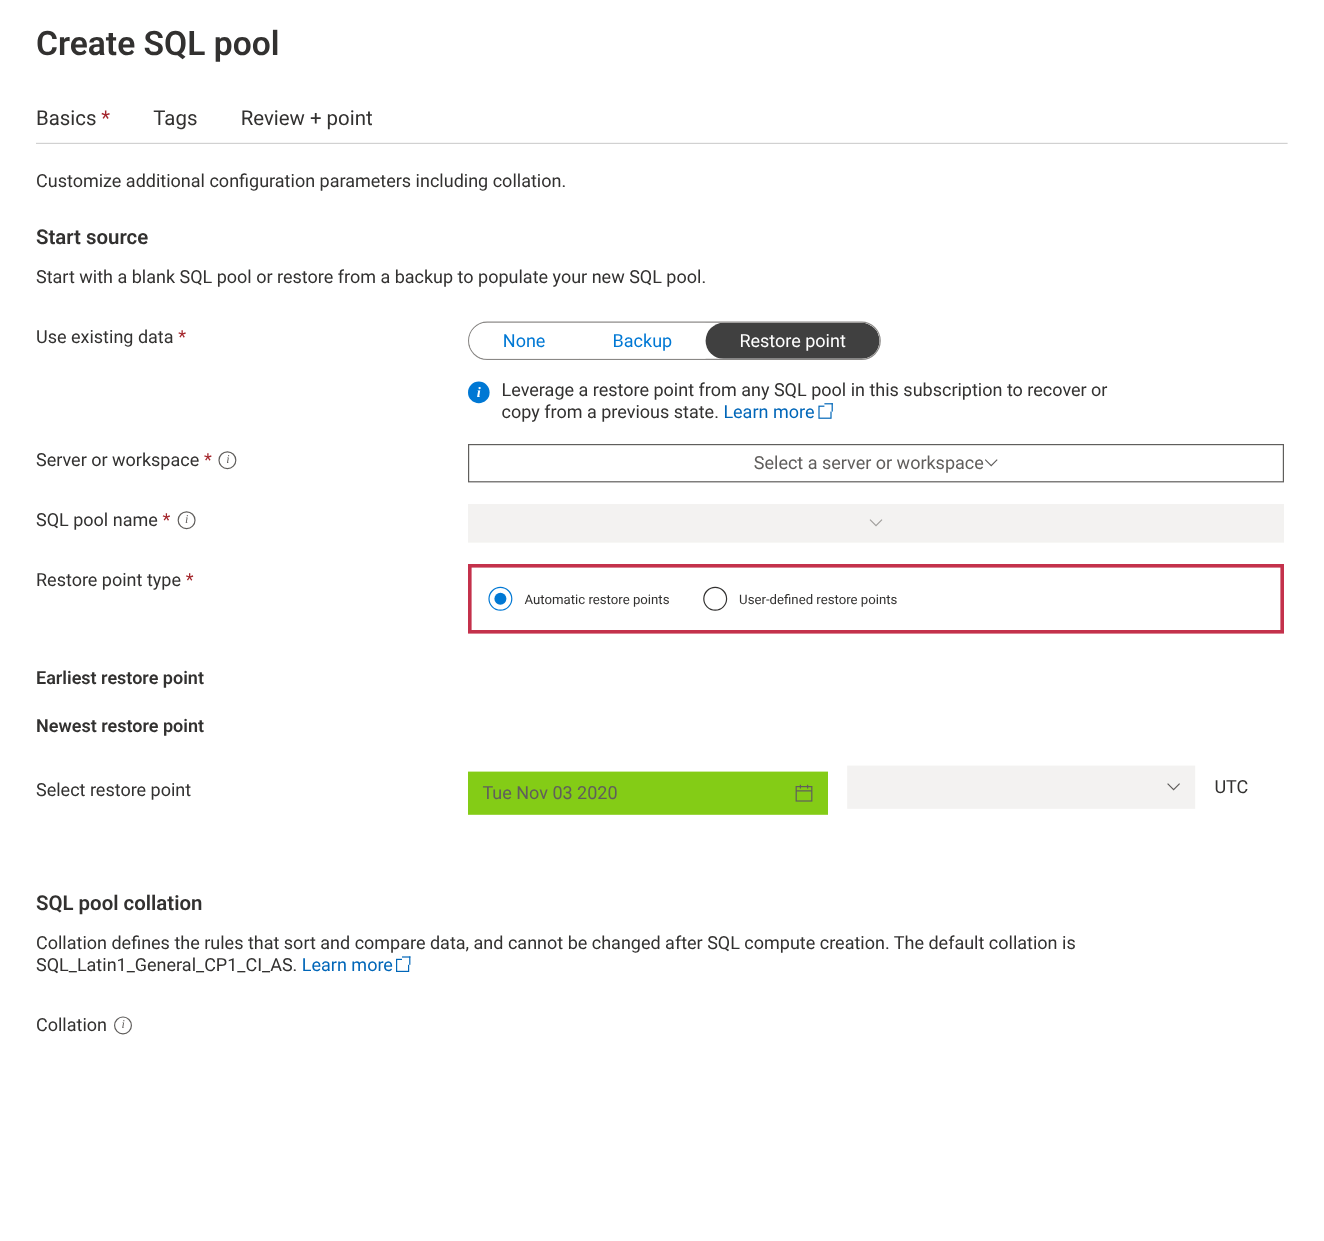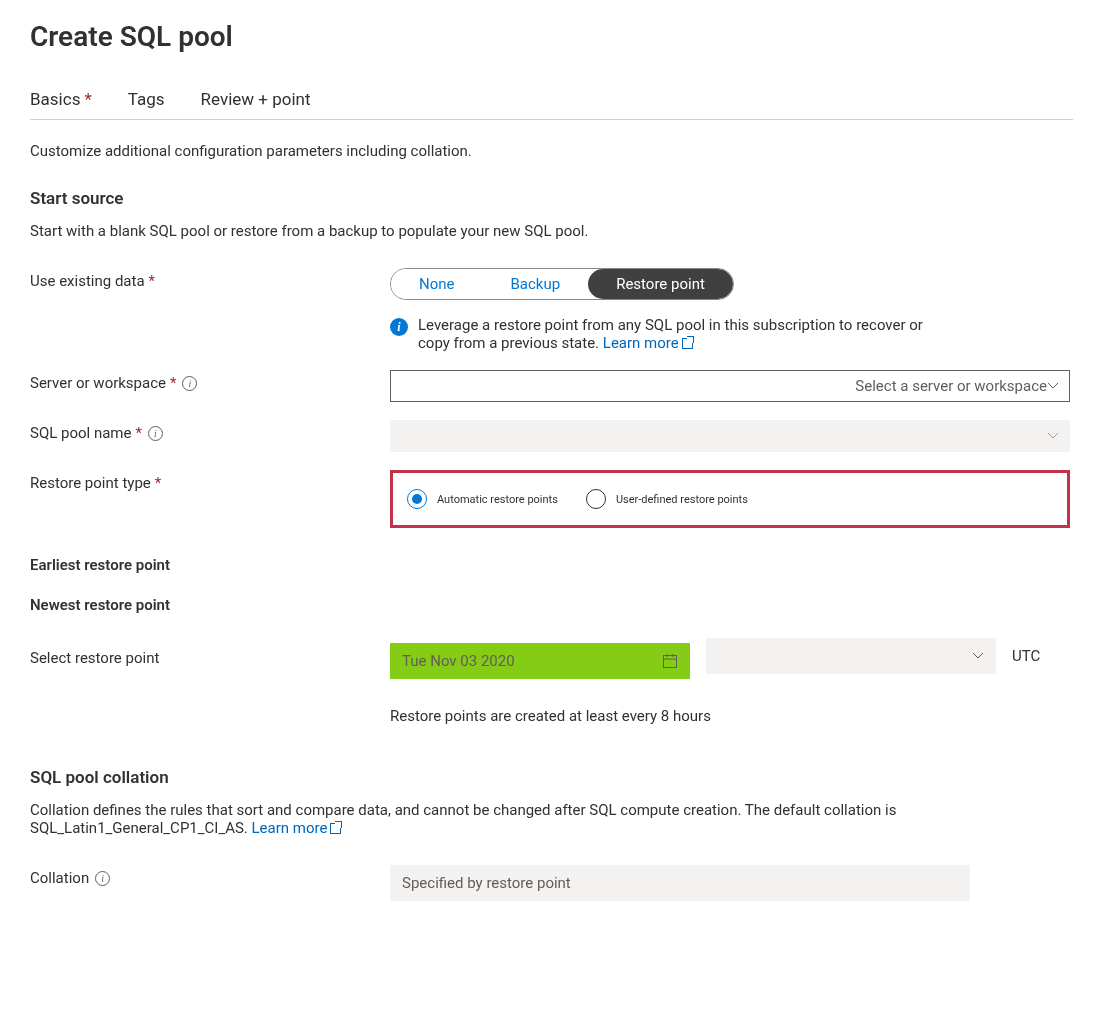--- a/index.html
+++ b/index.html
@@ -149,21 +149,21 @@
     border-right: 1px solid #0066b8;
     background: #fff;
   }
   .select-box {
     width: 100%;
     height: 32px;
     border: 1px solid #605e5c;
     background: #fff;
     display: flex;
     align-items: center;
-    justify-content: flex-end;
+    justify-content: center;
     padding: 0 10px;
     font-size: 15px;
     color: #605e5c;
     cursor: pointer;
   }
   .select-box.disabled {
     background: #f3f2f1;
     border: 1px solid #f3f2f1;
     color: #a19f9d;
   }
@@ -384,35 +384,27 @@
             <path d="M1 3 L6 8 L11 3" stroke="#605e5c" stroke-width="1" fill="none"></path>
           </svg>
       </span>
     </div>
     <div class="tz-label">UTC</div>
   </div>
 </div>
 
 <div class="form-row">
   <div class="form-label-col"></div>
-  <div class="form-value-col">
-    <div class="hint">Restore points are created at least every 8 hours</div>
-  </div>
 </div>
 
 <div class="section-block">
   <h2 class="section-title">SQL pool collation</h2>
   <p class="section-desc">
     <span>Collation defines the rules that sort and compare data, and cannot be changed after SQL compute creation. The default collation is SQL_Latin1_General_CP1_CI_AS. </span><span class="link"><span>Learn more</span><span class="ext-icon"></span></span>
   </p>
 
   <div class="form-row">
     <div class="form-label-col">
       <span>Collation</span>
       <span class="info-icon">i</span>
     </div>
-    <div class="form-value-col">
-      <div class="collation-input">
-        <span>Specified by restore point</span>
-      </div>
-    </div>
   </div>
 </div>
 
 </body></html>

